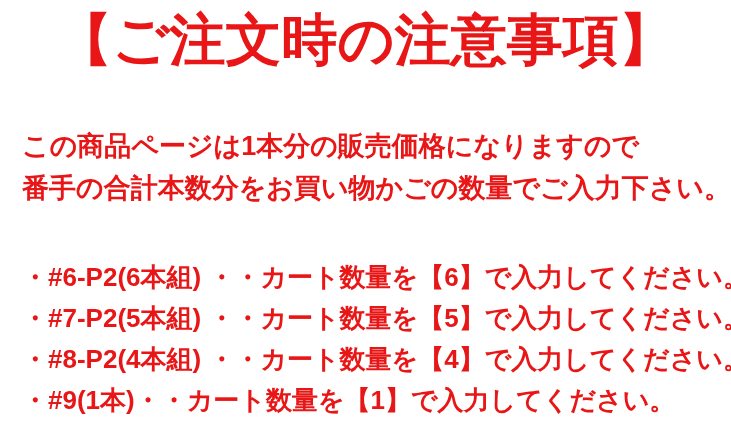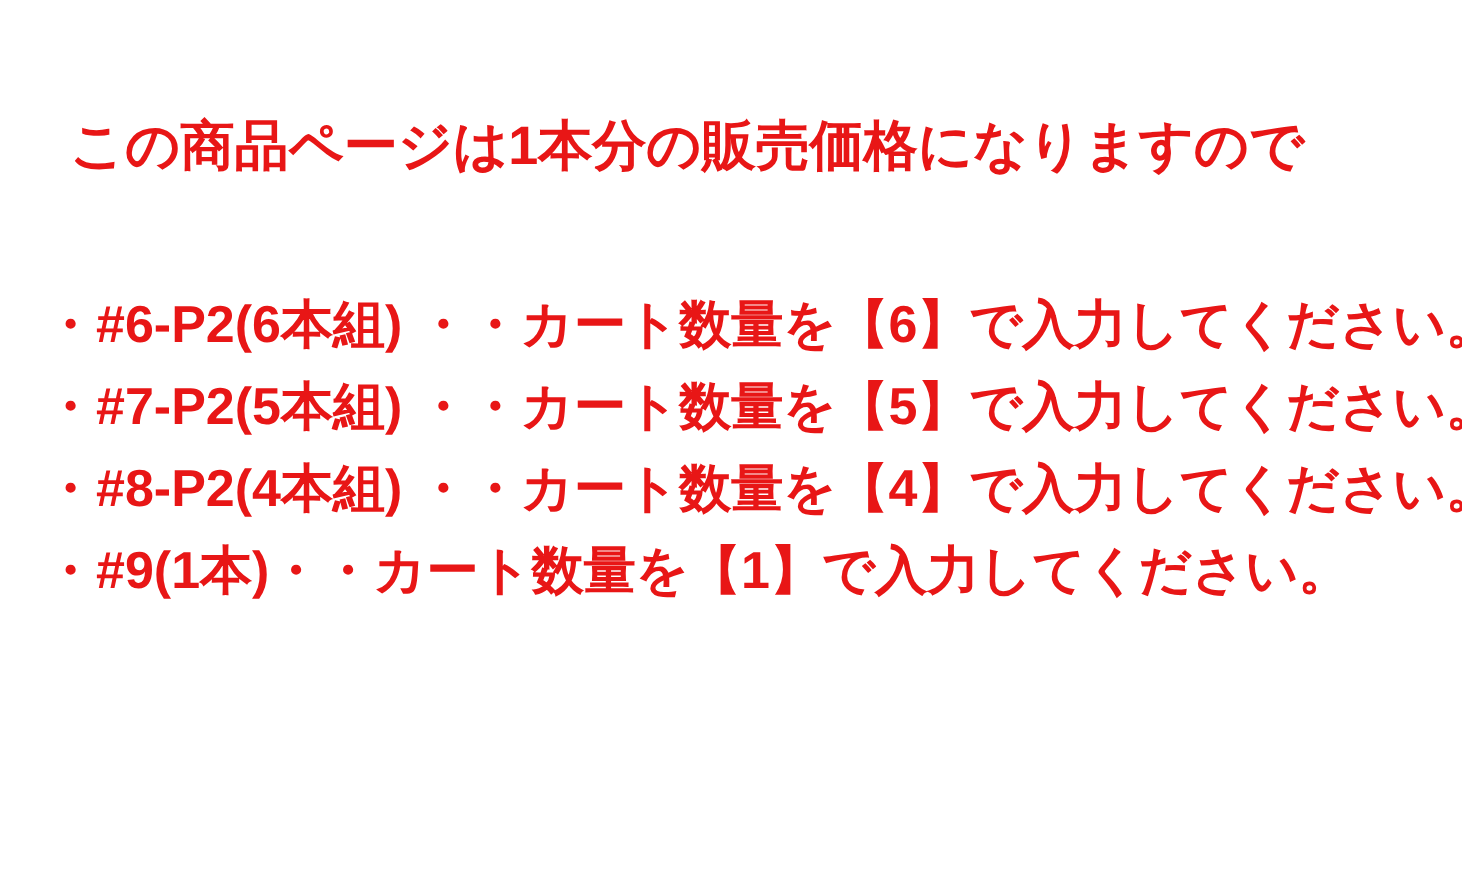--- a/index.html
+++ b/index.html
@@ -28,21 +28,21 @@
     line-height: 1.2;
     letter-spacing: 0px;
     font-weight: 700;
     white-space: nowrap;
   }
   .notice-intro {
     margin: 52px 0 0 0;
     padding-left: 22px;
   }
   .notice-intro p {
-    margin: 13px;
+    margin: 0;
     font-size: 27px;
     line-height: 42px;
     white-space: nowrap;
   }
   .notice-list {
     margin: 48px 0 0 0;
     padding-left: 22px;
     list-style: none;
   }
   .notice-list li {
@@ -50,23 +50,25 @@
     font-size: 26px;
     line-height: 41px;
     white-space: nowrap;
   }
 </style>
 </head>
 <body style="--accent: #e81616; background: rgb(255, 255, 255);">
 
 <div class="notice">
 
+  <h1 class="notice-title">【ご注文時の注意事項】</h1>
 
   <div class="notice-intro">
     <p>この商品ページは1本分の販売価格になりますので</p>
+    <p>番手の合計本数分をお買い物かごの数量でご入力下さい。</p>
   </div>
 
   <ul class="notice-list">
     <li>・#6-P2(6本組) ・・カート数量を【6】で入力してください。</li>
     <li>・#7-P2(5本組) ・・カート数量を【5】で入力してください。</li>
     <li>・#8-P2(4本組) ・・カート数量を【4】で入力してください。</li>
     <li>・#9(1本)・・カート数量を【1】で入力してください。</li>
   </ul>
 
 </div>

